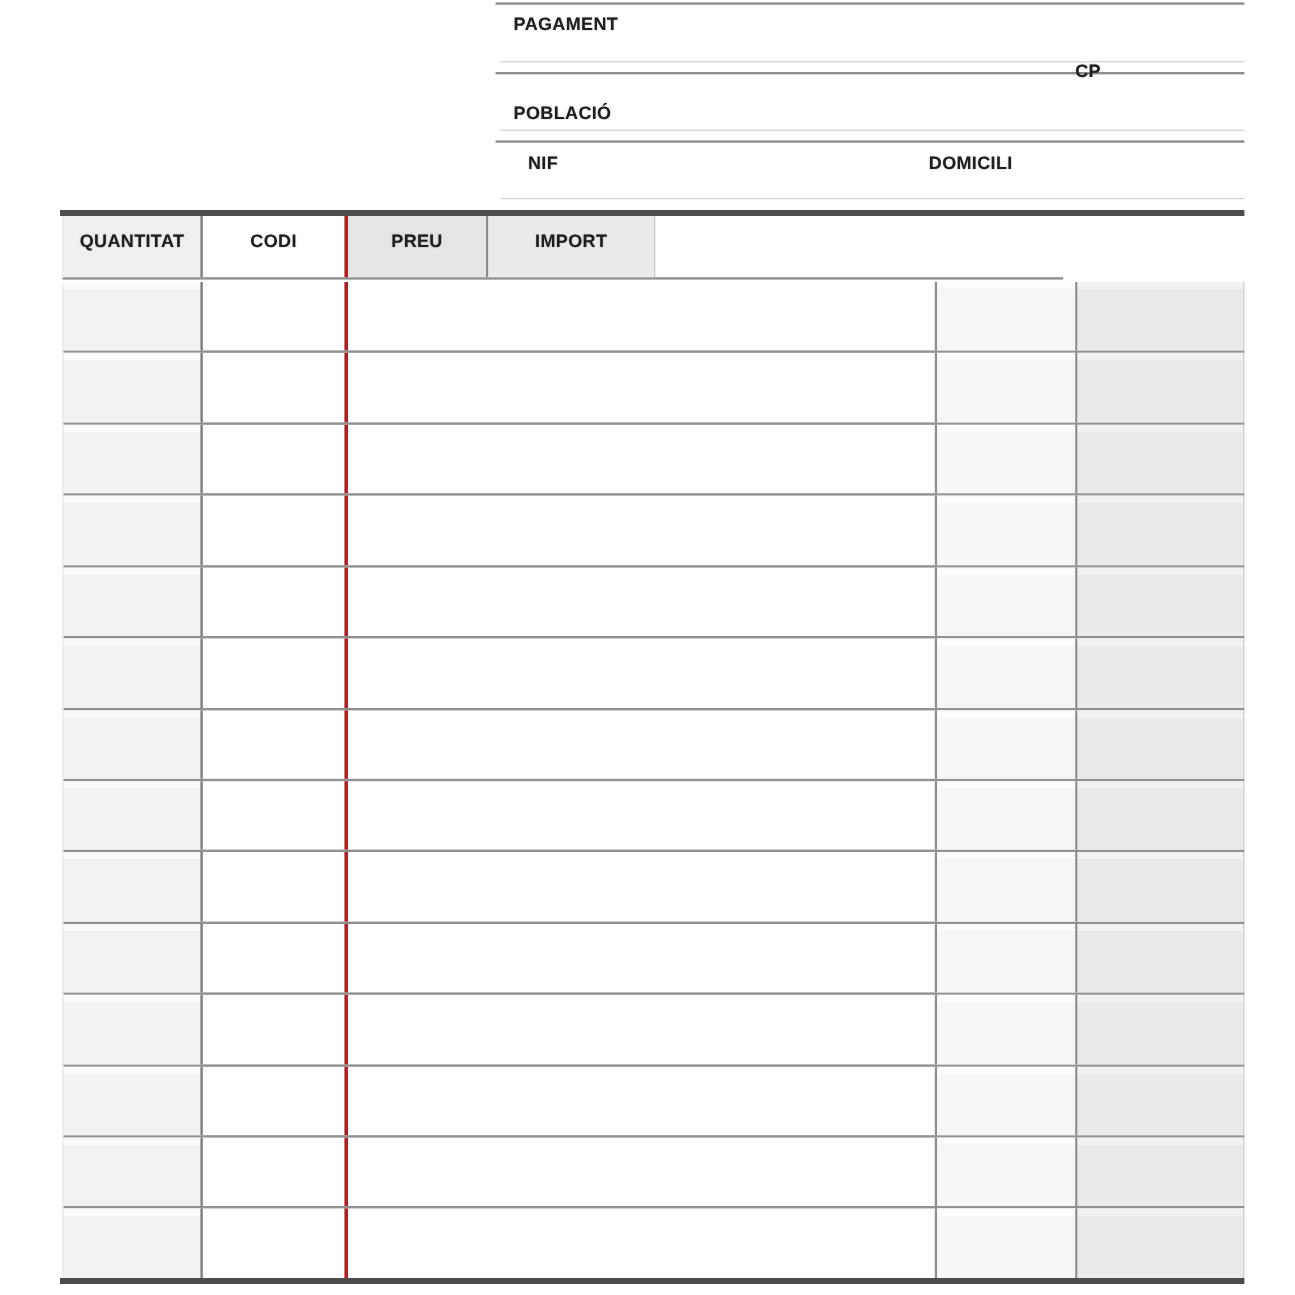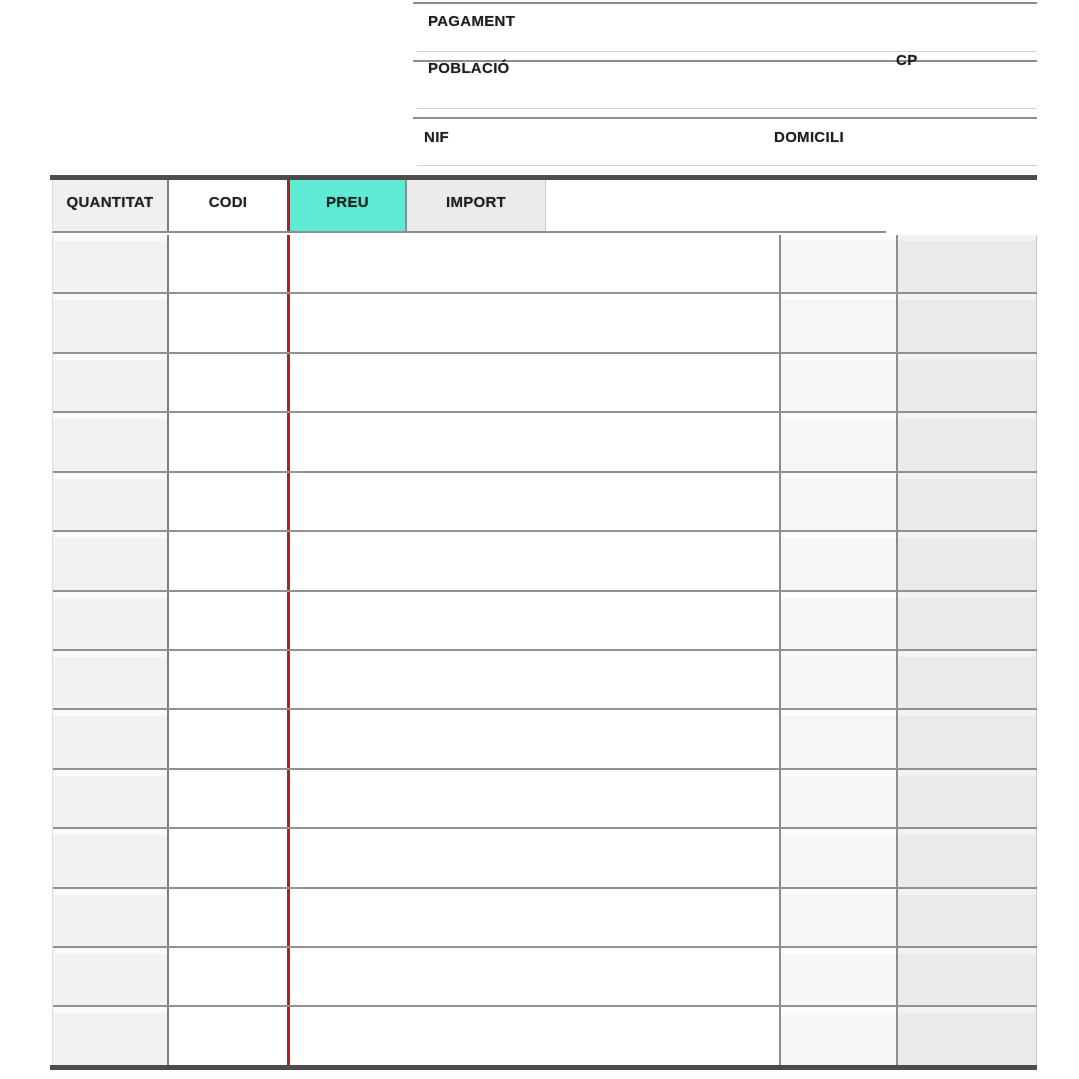--- a/index.html
+++ b/index.html
@@ -81,41 +81,41 @@
   .c-ref    { width: 491px; border-right: 2px solid #8d8d8d; }
   .c-preu   { width: 117px; border-right: 2px solid #8d8d8d; }
   .c-import { width: 139px; border-right: 1px solid #c9c9c9; }
 
   
   .trow .c-q      { background: linear-gradient(var(--shade-gap, #fafafa) 0 6px, var(--shade-quantitat, #f2f2f2) 6px); }
   .trow .c-preu   { background: linear-gradient(#fcfcfc 0 6px, var(--shade-preu, #f6f6f6) 6px); }
   .trow .c-import { background: linear-gradient(#f2f2f2 0 6px, var(--shade-import, #eaeaea) 6px); }
   
   .thead .c-q      { background: #f0f0f0; }
-  .thead .c-preu   { background: #5eead4; }
+  .thead .c-preu   { background: #e5e5e5; }
   .thead .c-import { background: #ebebeb; }
 </style>
 </head>
 <body>
 
 <div class="page">
 
   <div>
     <div class="hline-dark" style="top:2px;"></div>
 
     <div class="fieldlabel" style="left:428px; top:12px;">PAGAMENT</div>
     <div class="hline-light" style="top:51px;"></div>
     <div class="hline-dark" style="top:60px;"></div>
 
-    <div class="fieldlabel" style="left:428px; top:59px;">POBLACIÓ</div>
+    <div class="fieldlabel" style="left:428px; top:86px;">POBLACIÓ</div>
     <div class="fieldlabel" style="left:896px; top:51px;">CP</div>
     <div class="hline-light" style="top:108px;"></div>
     <div class="hline-dark" style="top:117px;"></div>
 
-    <div class="fieldlabel" style="left:424px; top:128px;">NIF</div>
+    <div class="fieldlabel" style="left:440px; top:128px;">NIF</div>
     <div class="fieldlabel" style="left:774px; top:128px;">DOMICILI</div>
     <div class="hline-light" style="top:165px;"></div>
   </div>
 
   <div>
     <div class="heavy-border" style="top:175px;"></div>
 
     <div class="thead">
       <div class="cell hcell c-q">QUANTITAT</div>
       <div class="cell hcell c-codi">CODI</div>

